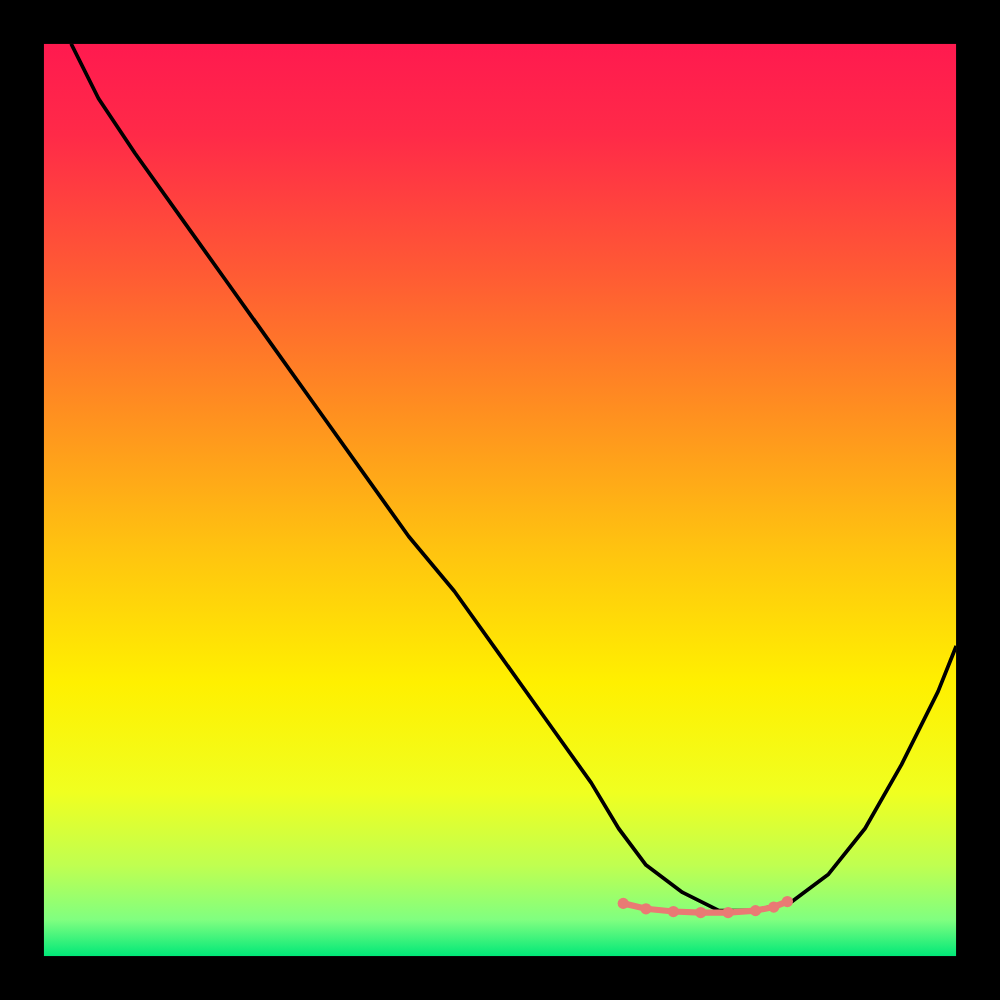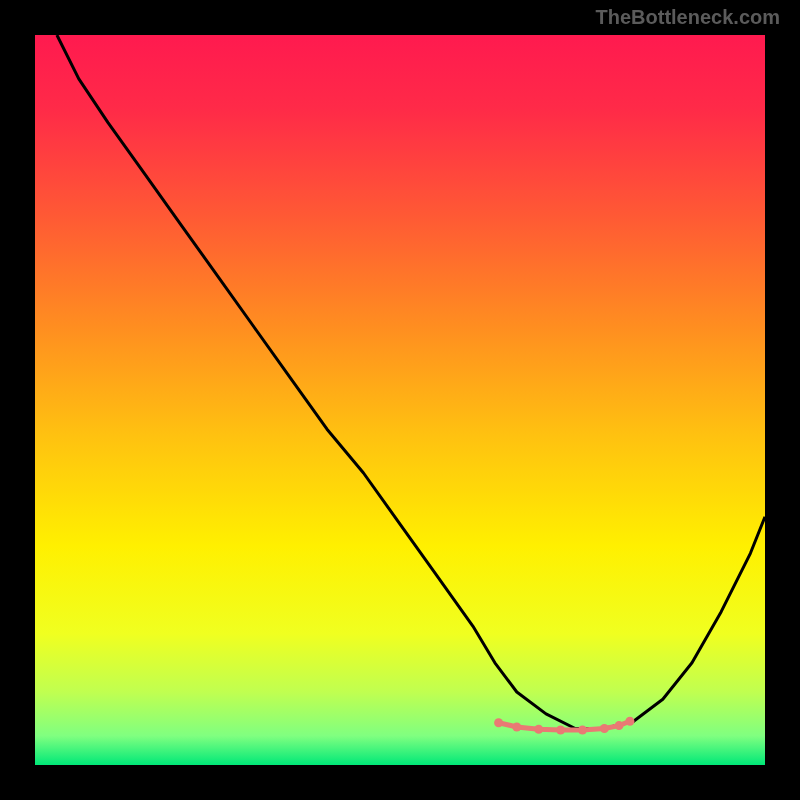--- a/index.html
+++ b/index.html
@@ -34,21 +34,20 @@
     height: 730px;
   }
   svg {
     display: block;
   }
 </style>
 </head>
 <body>
 
 <div class="container">
-  <div class="watermark">TheBottleneck.com</div>
   <div class="plot-area">
     <svg id="chart-svg" width="730" height="730" viewBox="0 0 730 730">
         <defs>
           <linearGradient id="bg-grad" x1="0" y1="0" x2="0" y2="1">
             <stop offset="0%" stop-color="#ff1a4f"></stop>
             <stop offset="10%" stop-color="#ff2a48"></stop>
             <stop offset="25%" stop-color="#ff5a34"></stop>
             <stop offset="40%" stop-color="#ff8e20"></stop>
             <stop offset="55.00000000000001%" stop-color="#ffc210"></stop>
             <stop offset="70%" stop-color="#fff000"></stop>

